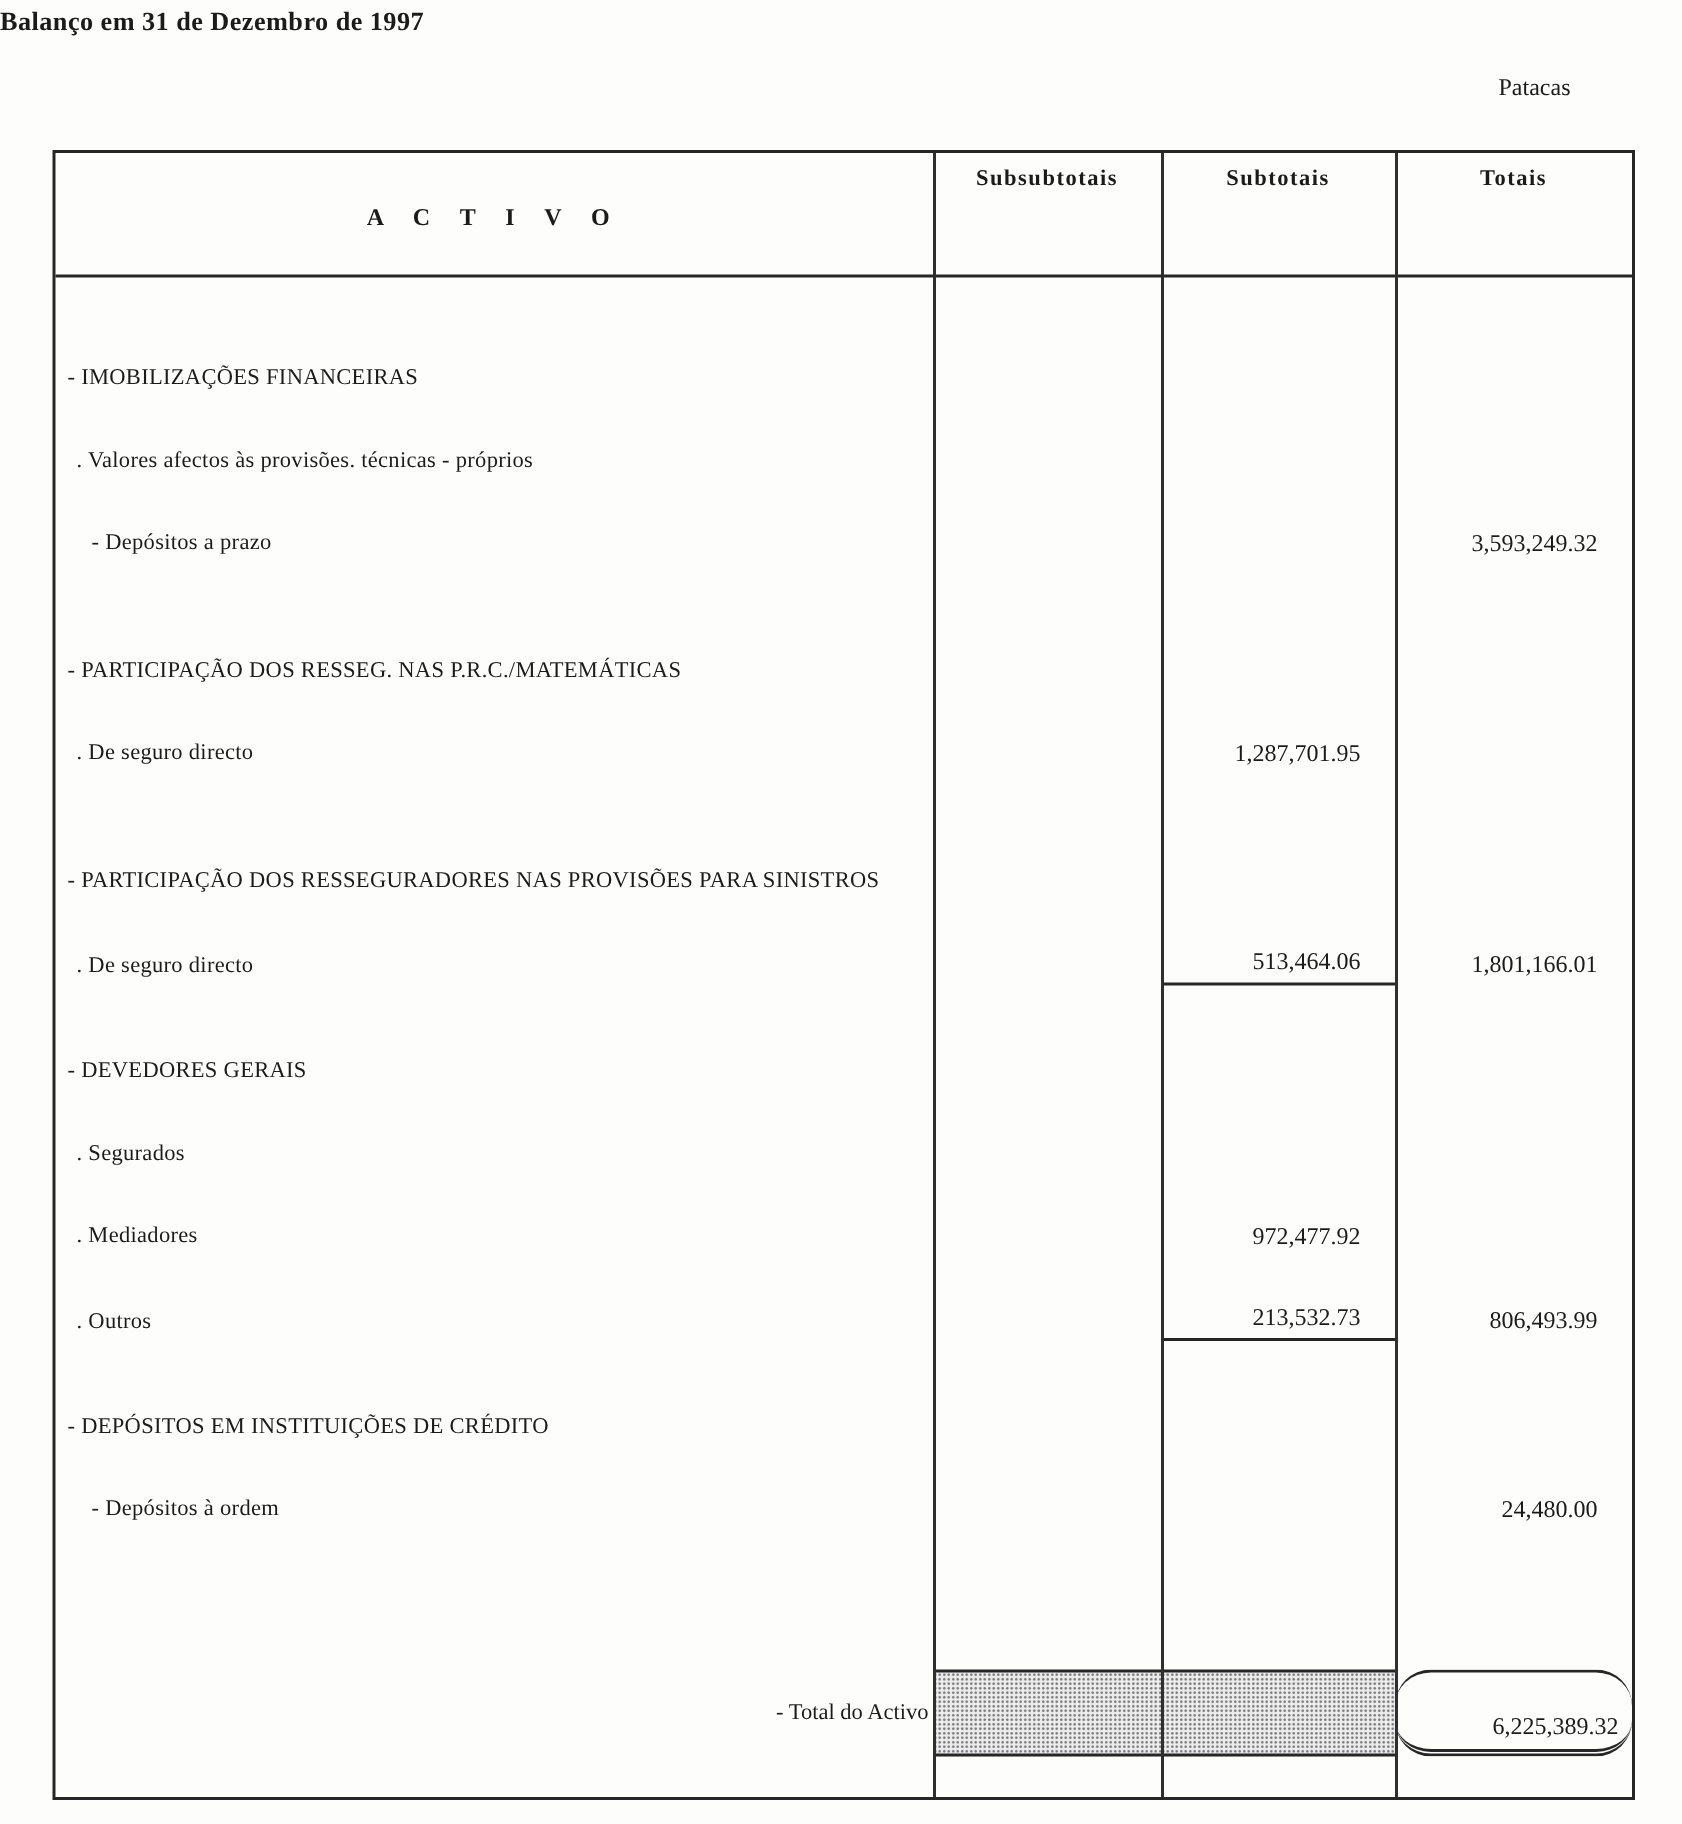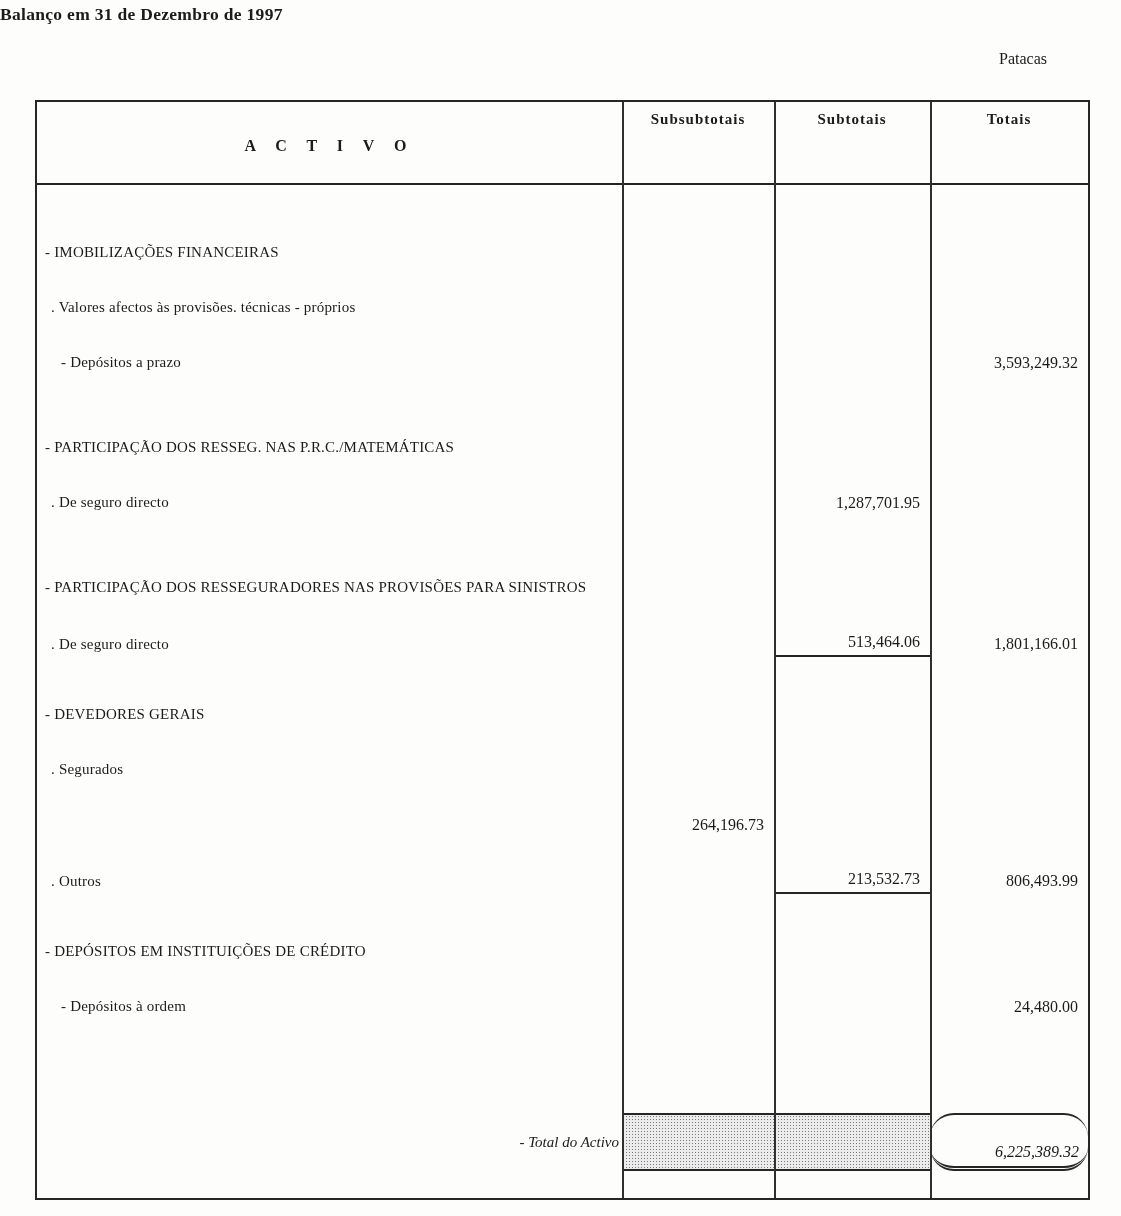--- a/index.html
+++ b/index.html
@@ -34,25 +34,25 @@
 
   .tbody{height:928px;box-sizing:border-box;padding-top:40px;}
   .trow{height:55px;text-align:center;}
   .trow.sect{margin-top:30px;}
   .tbody .trow:first-child{margin-top:0;}
   .trow.rule{height:42px;}
   .c{display:flex;align-items:center;box-sizing:border-box;font-size:15px;}
   .c.label{padding-left:8px;letter-spacing:.2px;}
   .c.label.lv1{padding-left:14px;}
   .c.label.lv2{padding-left:24px;}
-  .c.num{justify-content:flex-end;padding-right:10px;font-size:16px;}
+  .c.num{justify-content:flex-end;padding-right:23px;font-size:16px;}
   .trow.rule .c{align-items:flex-end;padding-bottom:4px;}
   .trow.rule .c.sub{border-bottom:2px solid #262626;}
 
-  .band{height:58px;font-style:italic;}
+  .band{height:58px;}
   .blabel{display:flex;align-items:center;justify-content:flex-end;
       padding-right:3px;font-size:15px;box-sizing:border-box;}
   .bcell{border-top:2px solid #262626;border-bottom:2px solid #262626;
       box-sizing:border-box;}
   .hatch{
       background-color:#ececec;
       background-image:radial-gradient(#787878 0.7px, transparent 0.95px);
       background-size:3px 3px;
   }
   .btot{
@@ -130,22 +130,23 @@
         <div class="c num subsub"></div>
         <div class="c num sub"></div>
         <div class="c num tot"></div>
       </div>
       <div class="trow grid4">
         <div class="c label lv1">. Segurados</div>
         <div class="c num subsub"></div>
         <div class="c num tot"></div>
       </div>
       <div class="trow grid4">
+        <div class="c label lv1">. Mediadores</div>
         <div class="c num subsub"></div>
-        <div class="c num sub">264,196.73</div>
+        <div class="c num sub">972,477.92</div>
         <div class="c num tot"></div>
       </div>
       <div class="trow grid4 rule">
         <div class="c label lv1">. Outros</div>
         <div class="c num subsub"></div>
         <div class="c num sub">213,532.73</div>
         <div class="c num tot">806,493.99</div>
       </div>
       <div class="trow grid4 sect">
         <div class="c label lv0">- DEPÓSITOS EM INSTITUIÇÕES DE CRÉDITO</div>

